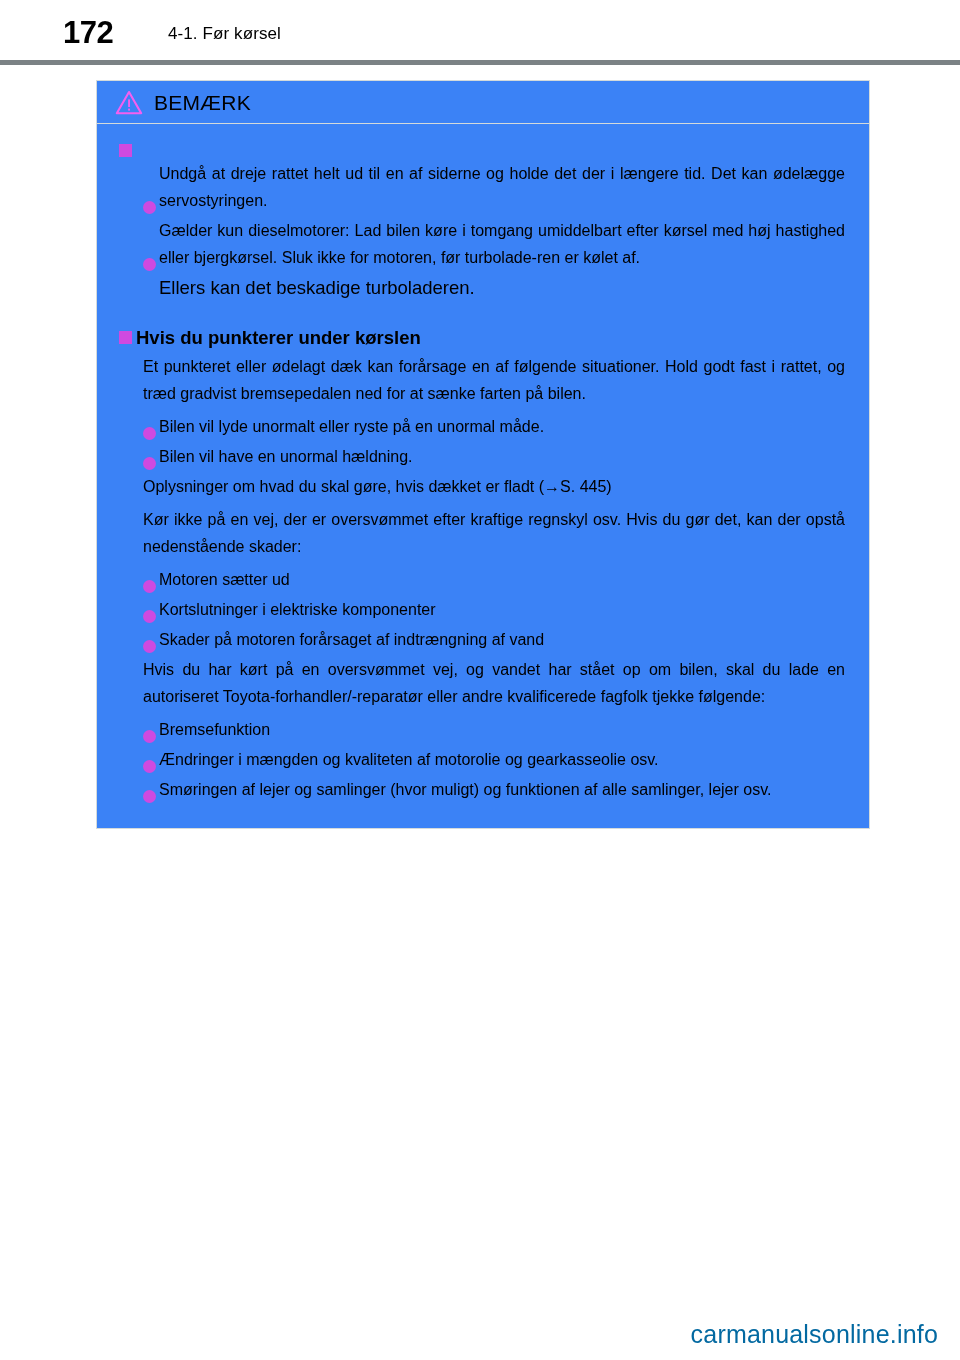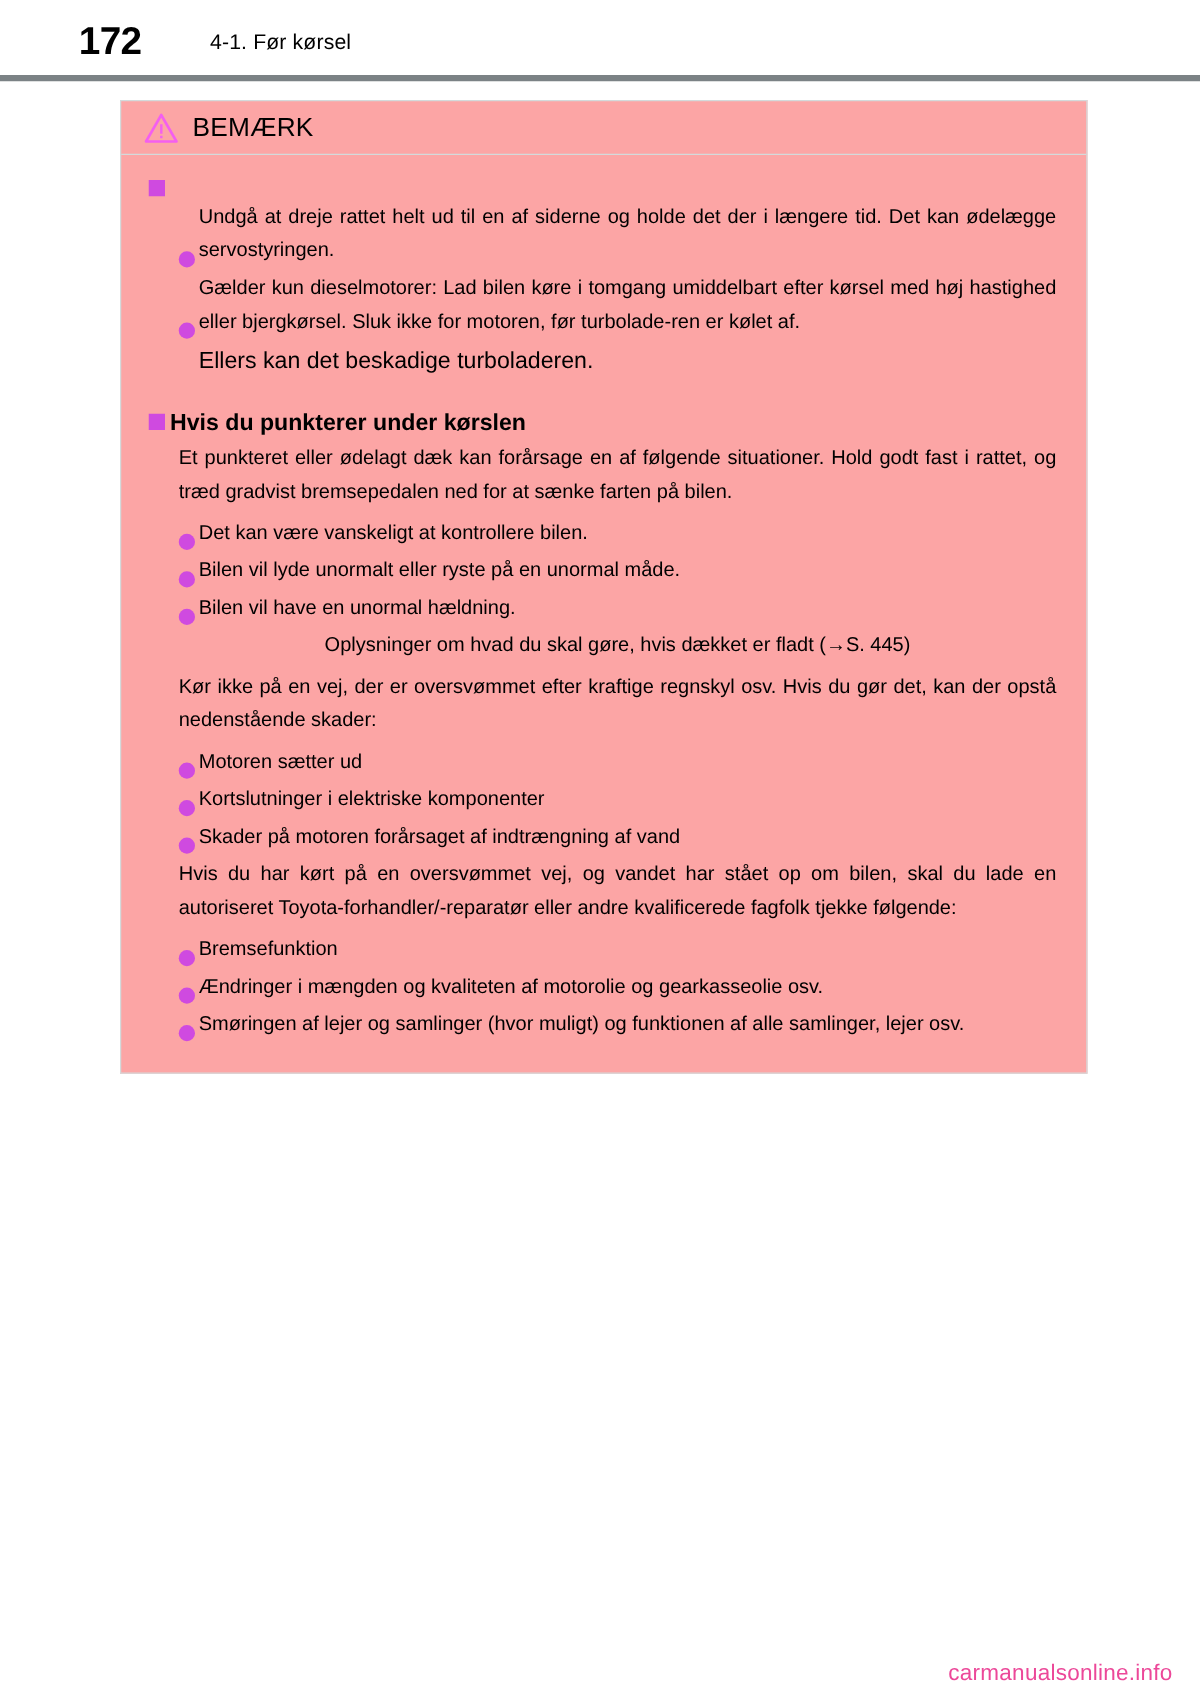--- a/index.html
+++ b/index.html
@@ -52,21 +52,21 @@
     background: #7b8285;
   }
 
   
   .notice-box {
     position: absolute;
     left: 96px;
     top: 80px;
     width: 774px;
     border: 1px solid #d4dadb;
-    background: #fca5a5;
+    background: #3b82f6;
     box-sizing: border-box;
   }
   .notice-head {
     height: 42px;
     border-bottom: 1px solid #d4dadb;
     display: flex;
     align-items: center;
     padding-left: 18px;
   }
   .warn-icon {
@@ -108,21 +108,21 @@
 
   .para {
     font-size: 16px;
     line-height: 27px;
     text-align: justify;
     text-justify: inter-word;
     margin: 2px 0 6px 0;
     padding-left: 24px;
     padding-right: 2px;
   }
-  .para.nojust { text-align: center; }
+  .para.nojust { text-align: left; }
 
   .bullet {
     display: flex;
     align-items: flex-end;
     font-size: 16px;
     line-height: 27px;
     margin: 3px 0 3px 0;
     padding-left: 24px;
     padding-right: 2px;
   }
@@ -148,22 +148,22 @@
     line-height: 27px;
     padding-left: 40px;
     margin: 0;
   }
 
   
   .watermark {
     position: absolute;
     right: 22px;
     bottom: 13px;
-    font-size: 18px;
-    color: #ec4899;
+    font-size: 25px;
+    color: #0369a1;
     letter-spacing: 0.2px;
     line-height: 1;
   }
 </style>
 </head>
 <body>
 
 <div class="page-header">
   <div class="page-number">172</div>
   <div class="header-title">4-1. Før kørsel</div>
@@ -199,24 +199,20 @@
     </div>
     <div class="subline">Ellers kan det beskadige turboladeren.</div>
 
     <div class="sec-head">
       <span class="sq"></span>
       <span class="sec-head-text">Hvis du punkterer under kørslen</span>
     </div>
 
     <div class="para">Et punkteret eller ødelagt dæk kan forårsage en af følgende situationer. Hold godt fast i rattet, og træd gradvist bremsepedalen ned for at sænke farten på bilen.</div>
 
-    <div class="bullet">
-      <span class="dot"></span>
-      <span class="bullet-text nojust">Det kan være vanskeligt at kontrollere bilen.</span>
-    </div>
 
     <div class="bullet">
       <span class="dot"></span>
       <span class="bullet-text nojust">Bilen vil lyde unormalt eller ryste på en unormal måde.</span>
     </div>
 
     <div class="bullet">
       <span class="dot"></span>
       <span class="bullet-text nojust">Bilen vil have en unormal hældning.</span>
     </div>

